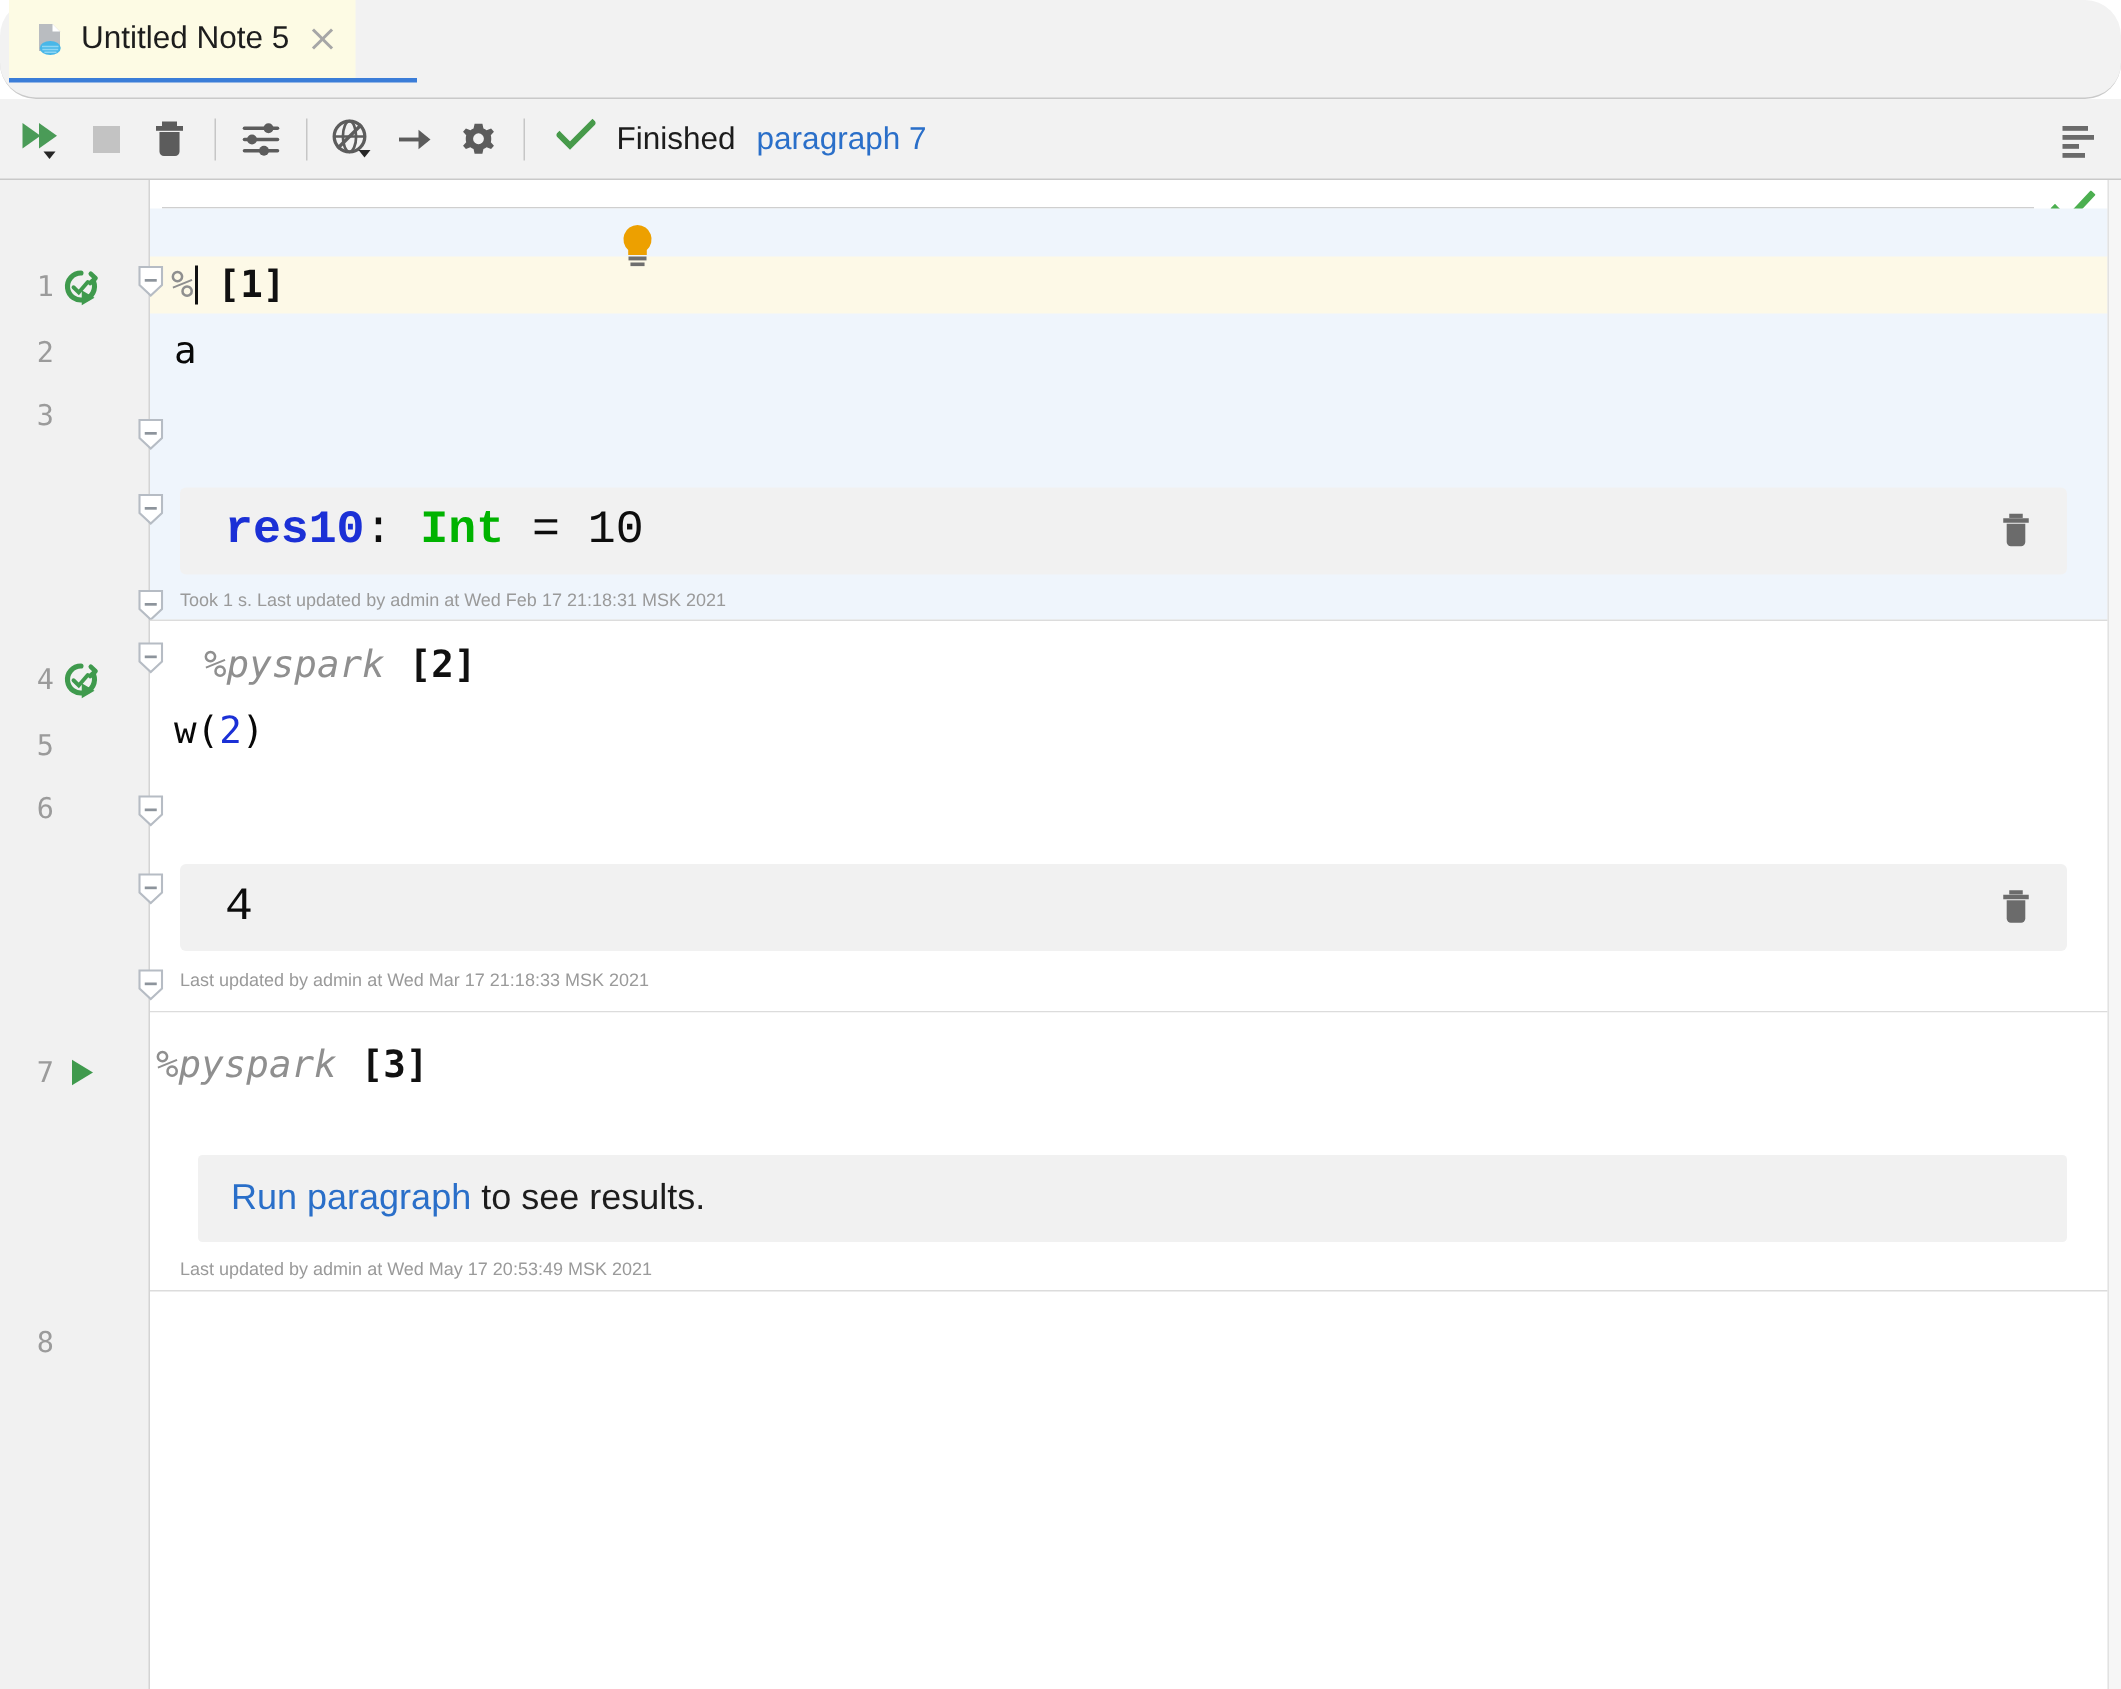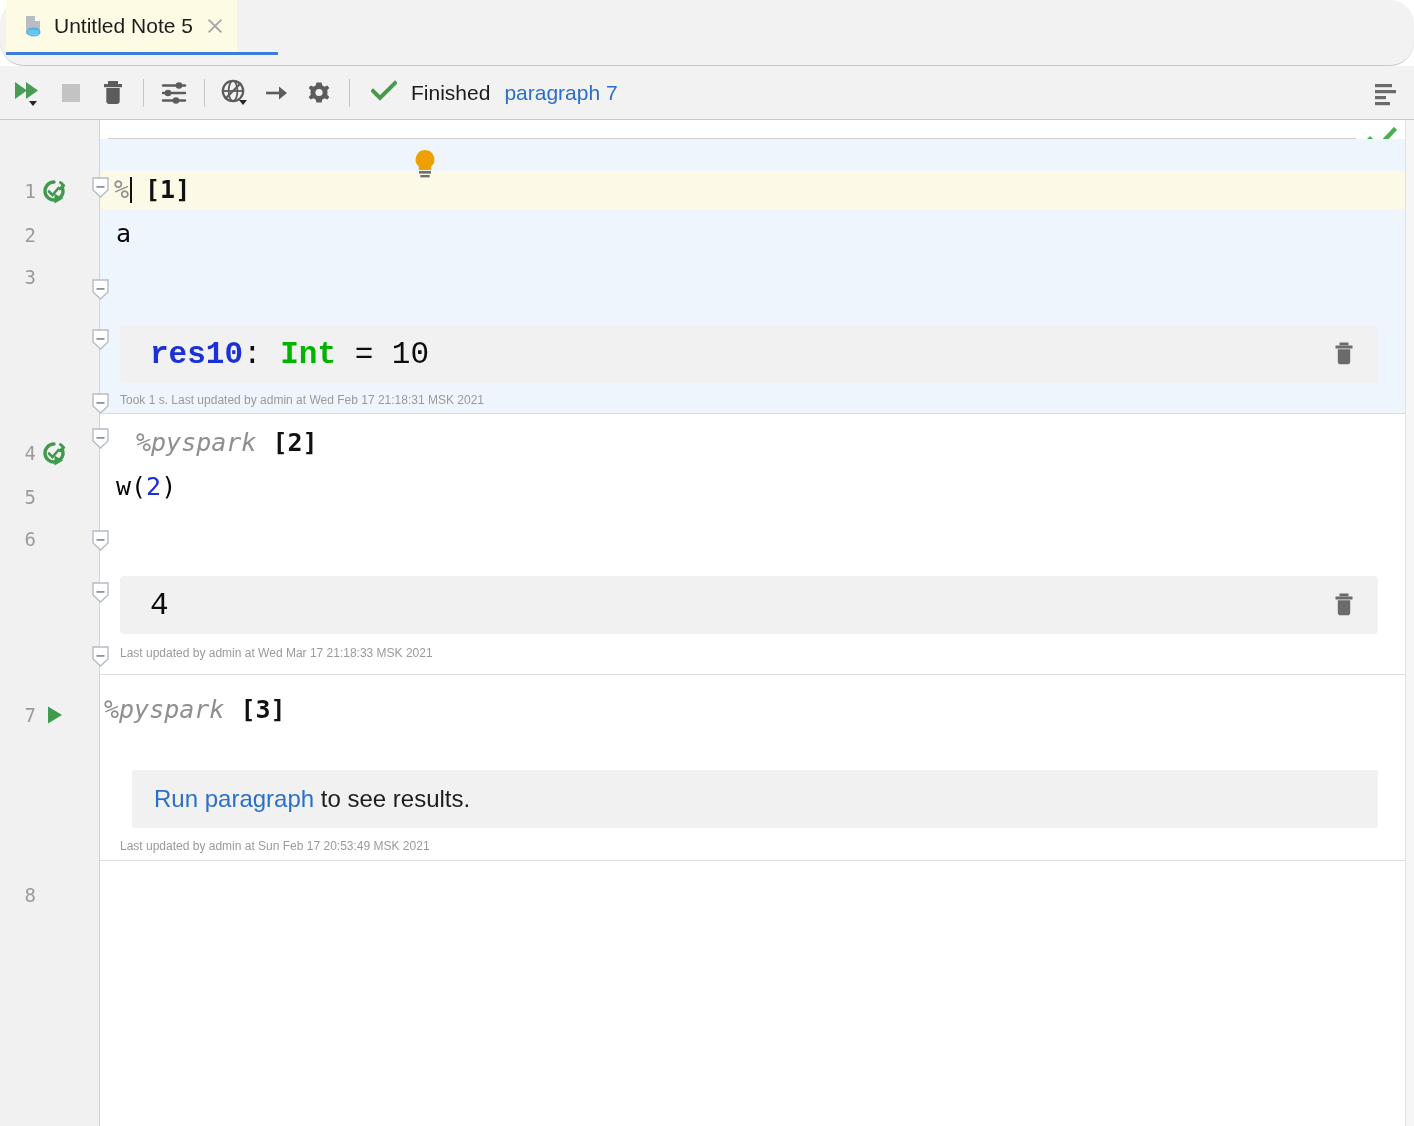--- a/index.html
+++ b/index.html
@@ -519,20 +519,20 @@
 
     <div class="para" style="top:555px; height:185px;">
       <div class="para-bg" style="background:#ffffff;"></div>
 
       <div class="codeline" style="left:4px; top:20px;"><span class="magic">%pyspark</span><span style="display:inline-block;width:16px"></span><span class="pidx">[3]</span></div>
 
       <div class="runbox" style="top:95px; height:58px;">
         <span class="runbox-text"><span class="runlink">Run paragraph</span><span> to see results.</span></span>
       </div>
 
-      <div class="footer" style="top:164px;">Last updated by admin at Sun Feb 17 20:53:49 MSK 2021</div>
+      <div class="footer" style="top:164px;">Last updated by admin at Wed May 17 20:53:49 MSK 2021</div>
     </div>
 
     <div class="hsep" style="top:740px;"></div>
 
     <div class="scrollbar-track"></div>
   </div>
 </div>
 
 </body></html>

